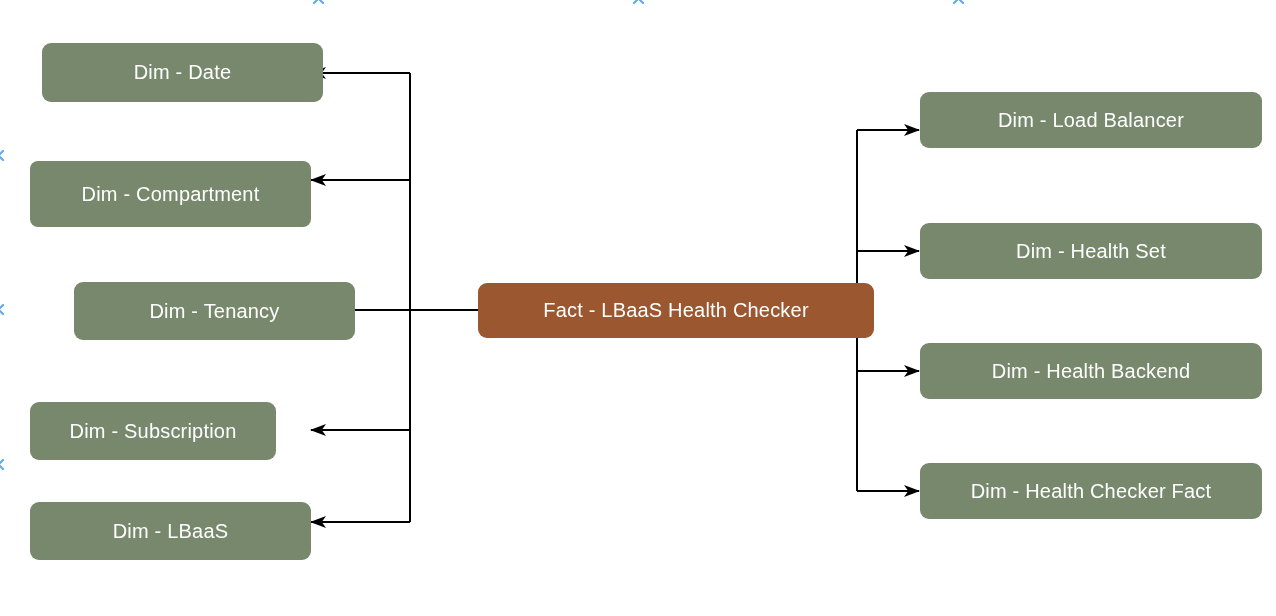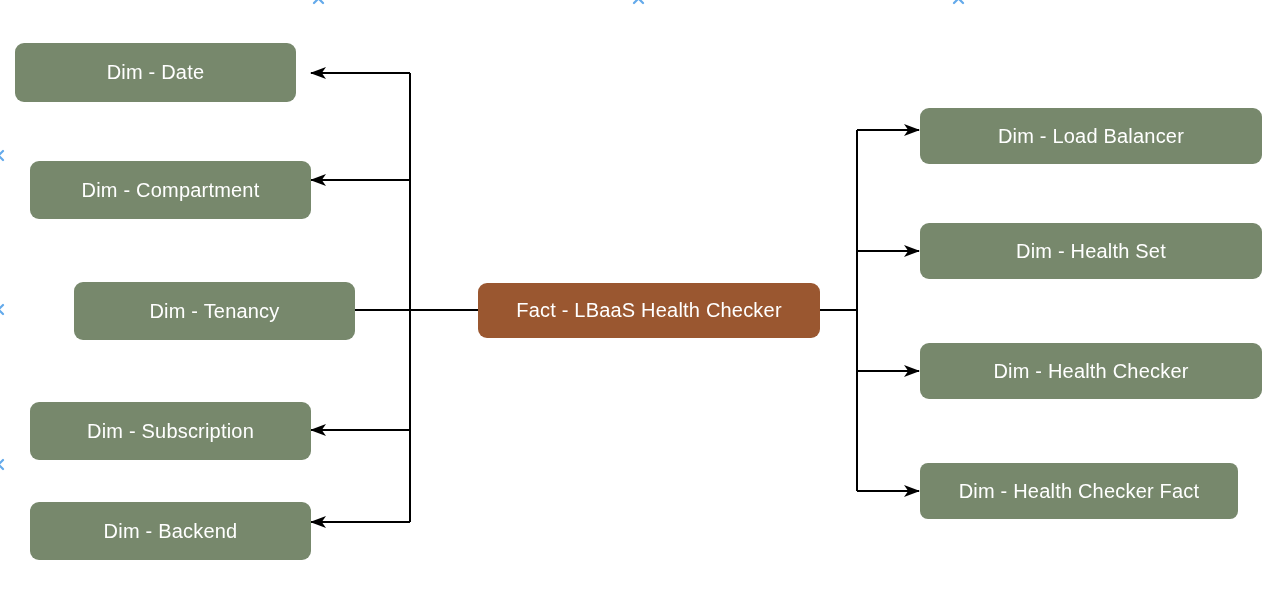--- a/index.html
+++ b/index.html
@@ -68,32 +68,32 @@
     <path class="edge" d="M410,522 L311,522" marker-end="url(#arrow)"></path>
 
     <path class="edge" d="M815,310 L857,310"></path>
     <path class="edge" d="M857,130 L857,491"></path>
     <path class="edge" d="M857,130 L919,130" marker-end="url(#arrow)"></path>
     <path class="edge" d="M857,251 L919,251" marker-end="url(#arrow)"></path>
     <path class="edge" d="M857,371 L919,371" marker-end="url(#arrow)"></path>
     <path class="edge" d="M857,491 L919,491" marker-end="url(#arrow)"></path>
   </svg>
 
-  <div class="node dim" style="left:15px; top:43px; width:281px; height:59px;">Dim - Date</div>
-  <div class="node dim" style="left:30px; top:161px; width:281px; height:58px;">Dim - Compartment</div>
+  <div class="node dim" style="left:42px; top:43px; width:281px; height:59px;">Dim - Date</div>
+  <div class="node dim" style="left:30px; top:161px; width:281px; height:66px;border-radius:8px;">Dim - Compartment</div>
   <div class="node dim" style="left:30px; top:282px; width:281px; height:58px;margin-left:44px;">Dim - Tenancy</div>
-  <div class="node dim" style="left:30px; top:402px; width:281px; height:58px;">Dim - Subscription</div>
-  <div class="node dim" style="left:30px; top:502px; width:281px; height:58px;">Dim - Backend</div>
+  <div class="node dim" style="left:30px; top:402px; width:246px; height:58px;">Dim - Subscription</div>
+  <div class="node dim" style="left:30px; top:502px; width:281px; height:58px;">Dim - LBaaS</div>
 
-  <div class="node fact" style="left:478px; top:283px; width:342px; height:55px;">Fact - LBaaS Health Checker</div>
+  <div class="node fact" style="left:478px; top:283px; width:396px; height:55px;">Fact - LBaaS Health Checker</div>
 
-  <div class="node dim" style="left:920px; top:108px; width:342px; height:56px;">Dim - Load Balancer</div>
+  <div class="node dim" style="left:920px; top:92px; width:342px; height:56px;">Dim - Load Balancer</div>
   <div class="node dim" style="left:920px; top:223px; width:342px; height:56px;">Dim - Health Set</div>
-  <div class="node dim" style="left:920px; top:343px; width:342px; height:56px;">Dim - Health Checker</div>
-  <div class="node dim" style="left:920px; top:463px; width:318px; height:56px;border-radius:8px;">Dim - Health Checker Fact</div>
+  <div class="node dim" style="left:920px; top:343px; width:342px; height:56px;">Dim - Health Backend</div>
+  <div class="node dim" style="left:920px; top:463px; width:342px; height:56px;">Dim - Health Checker Fact</div>
 
   <svg class="page-marker" style="left:312px; top:-8px;">
       <line x1="2" y1="2" x2="11" y2="11"></line>
       <line x1="11" y1="2" x2="2" y2="11"></line>
     </svg>
   <svg class="page-marker" style="left:632px; top:-8px;">
       <line x1="2" y1="2" x2="11" y2="11"></line>
       <line x1="11" y1="2" x2="2" y2="11"></line>
     </svg>
   <svg class="page-marker" style="left:952px; top:-8px;">

